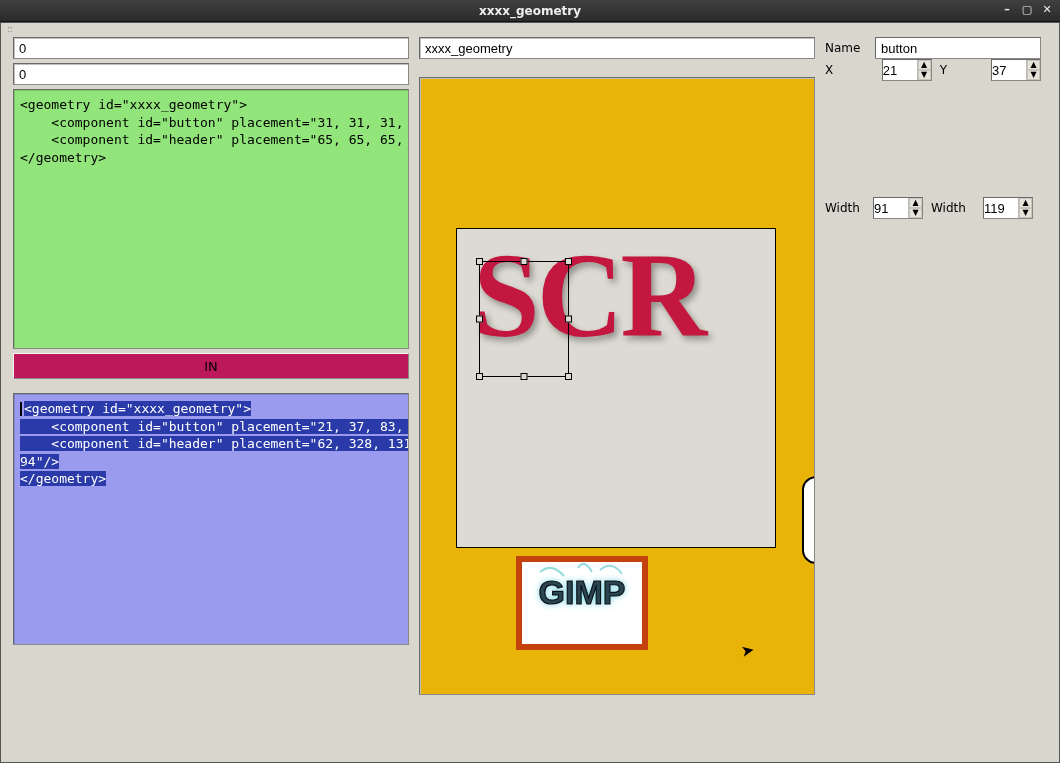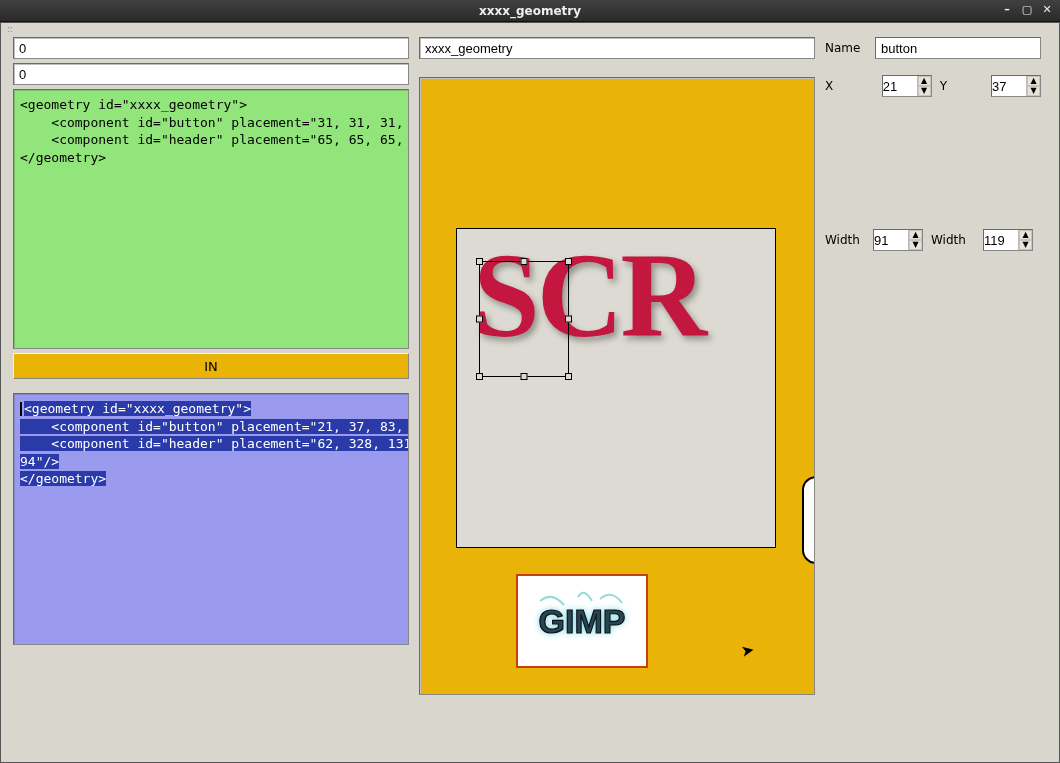--- a/index.html
+++ b/index.html
@@ -79,21 +79,21 @@
     line-height: 1.35;
   }
   .green-box { background: #91e57a; height: 260px; }
   .blue-box  { background: #9a9aef; height: 252px; color:#fff; }
   .blue-box .hl { background:#2a3aa8; color:#fff; }
   .cursor-caret {
     display:inline-block; width:2px; height:14px; background:#000;
     vertical-align: text-bottom; margin-right:2px;
   }
   .raised-btn {
-    background: #eab308;
+    background: #be185d;
     border: 1px solid #8a8882;
     border-top-color:#f5f3ec; border-left-color:#f5f3ec;
     height: 26px;
     text-align:center;
     font-size: 13px;
     cursor:pointer;
     display:flex; align-items:center; justify-content:center;
   }
   .canvas-frame {
     border: 1px solid #8a8882;
@@ -128,37 +128,37 @@
   }
   .handle {
     position:absolute; width:7px; height:7px;
     background:#dcdad2; border:1px solid #000;
   }
   .h-nw{left:-4px;top:-4px}.h-n{left:50%;top:-4px;transform:translateX(-50%)}
   .h-ne{right:-4px;top:-4px}.h-e{right:-4px;top:50%;transform:translateY(-50%)}
   .h-se{right:-4px;bottom:-4px}.h-s{left:50%;bottom:-4px;transform:translateX(-50%)}
   .h-sw{left:-4px;bottom:-4px}.h-w{left:-4px;top:50%;transform:translateY(-50%)}
   .thumb {
-    position:absolute; left: 96px; top: 496px;
+    position:absolute; left: 96px; top: 478px;
     width: 132px; height: 94px;
-    background:#fff; border:2px solid #c2410c;
-    display:flex; align-items:center; justify-content:center;
+    background:#fff; border:6px solid #c2410c;
+    display:flex; justify-content:center;
   }
   .thumb svg { width: 120px; height: 60px; }
   .edge-shape {
     position:absolute; right:-18px; bottom:130px;
     width: 30px; height: 88px; background:#fff;
     border:2px solid #000; border-right:none;
     border-radius: 14px 0 0 14px;
   }
   .cursor-arrow {
     position:absolute; right:60px; bottom:34px;
     font-size:16px; color:#000; transform:rotate(-10deg);
   }
-  .prop-row { display:flex; align-items:center; gap:8px; margin-bottom: 16px; }
+  .prop-row { display:flex; align-items:center; gap:8px; margin-bottom: 0; }
   .prop-label { width: 46px; }
   .spin {
     display:flex; align-items:center; height:22px;
     border: 1px solid #888;
     border-top-color:#6a6a6a; border-left-color:#6a6a6a;
     background:#fff;
   }
   .spin input {
     border:none; width:34px; height:18px; padding:0 0; font-size:13px;
     background:transparent;

